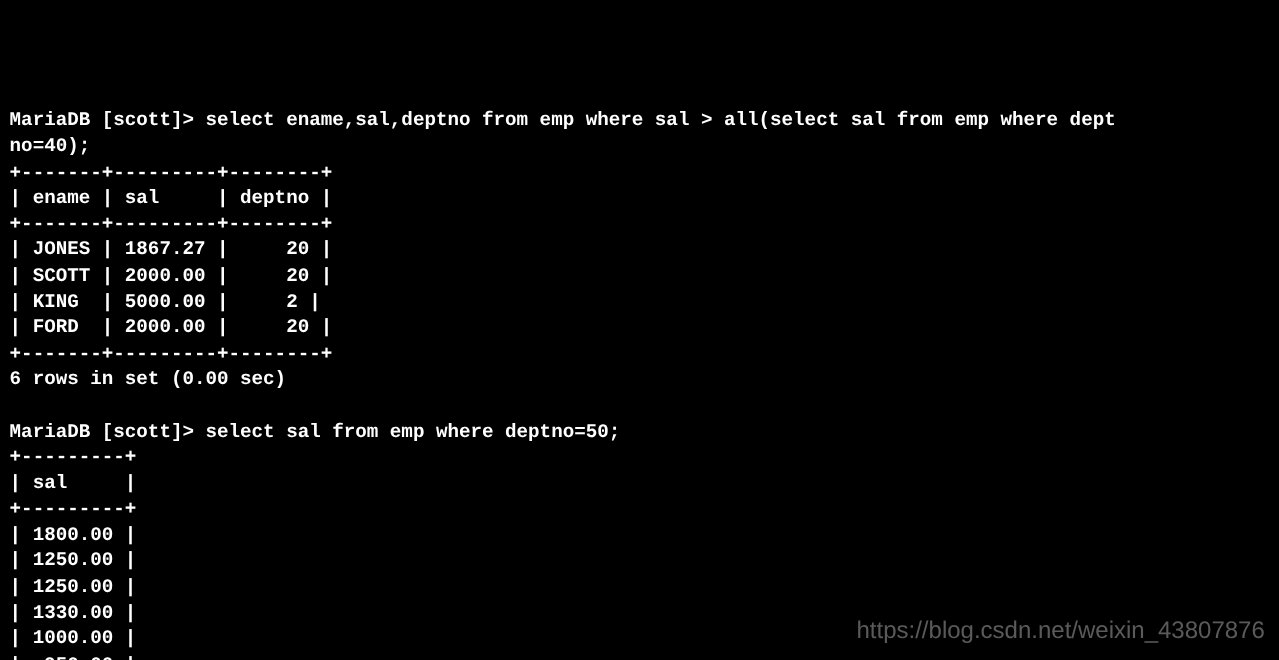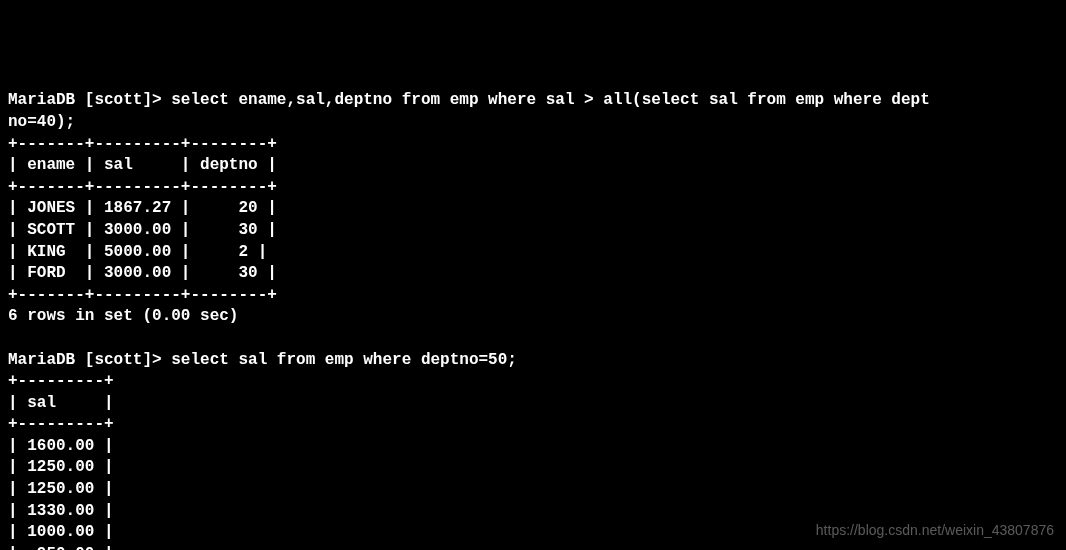--- a/index.html
+++ b/index.html
@@ -22,47 +22,47 @@
       position: relative;
     }
     .terminal {
       white-space: pre;
     }
     .watermark {
       position: absolute;
       bottom: 10px;
       right: 12px;
       color: rgba(180, 180, 180, 0.5);
-      font-size: 14px;
+      font-size: 20px;
       font-weight: normal;
       font-family: Arial, sans-serif;
     }
   </style>
 </head>
 <body>
 
 
 
 <div class="terminal"><span>MariaDB [scott]&gt; </span><span>select ename,sal,deptno from emp where sal &gt; all(select sal from emp where dept</span>
 <span>no=40);</span>
 <span>+-------+---------+--------+</span>
 <span>| ename | sal     | deptno |</span>
 <span>+-------+---------+--------+</span>
 <span>| JONES | 1867.27 |     20 |</span>
-<span>| SCOTT | 3000.00 |     30 |</span>
+<span>| SCOTT | 2000.00 |     20 |</span>
 <span>| KING  | 5000.00 |     2 |</span>
-<span>| FORD  | 3000.00 |     30 |</span>
+<span>| FORD  | 2000.00 |     20 |</span>
 <span>+-------+---------+--------+</span>
 <span>6 rows in set (0.00 sec)</span>
 
 <span>MariaDB [scott]&gt; </span><span>select sal from emp where deptno=50;</span>
 <span>+---------+</span>
 <span>| sal     |</span>
 <span>+---------+</span>
-<span>| 1600.00 |</span>
+<span>| 1800.00 |</span>
 <span>| 1250.00 |</span>
 <span>| 1250.00 |</span>
 <span>| 1330.00 |</span>
 <span>| 1000.00 |</span>
 <span>|  950.00 |</span>
 
 </div>
 
 <div class="watermark">https://blog.csdn.net/weixin_43807876</div>
 

